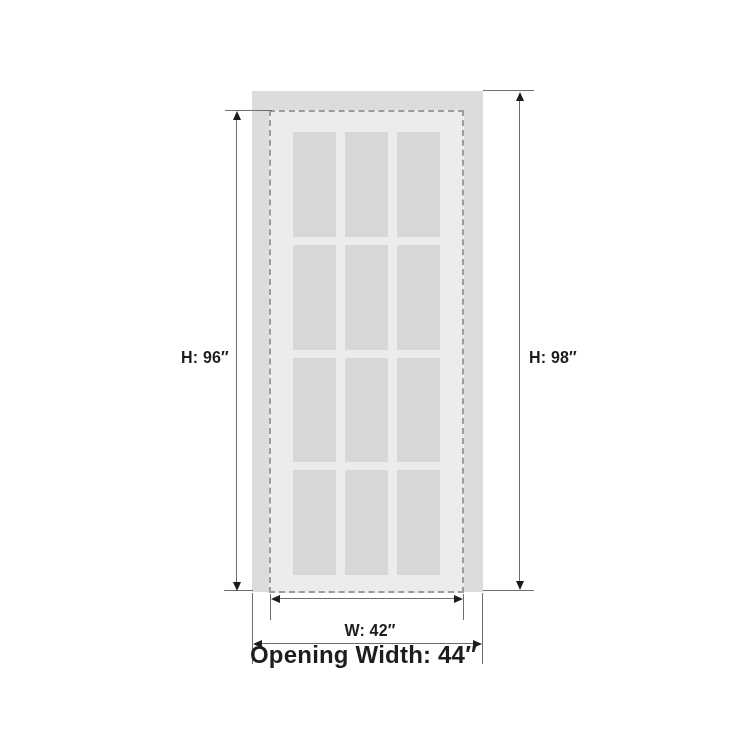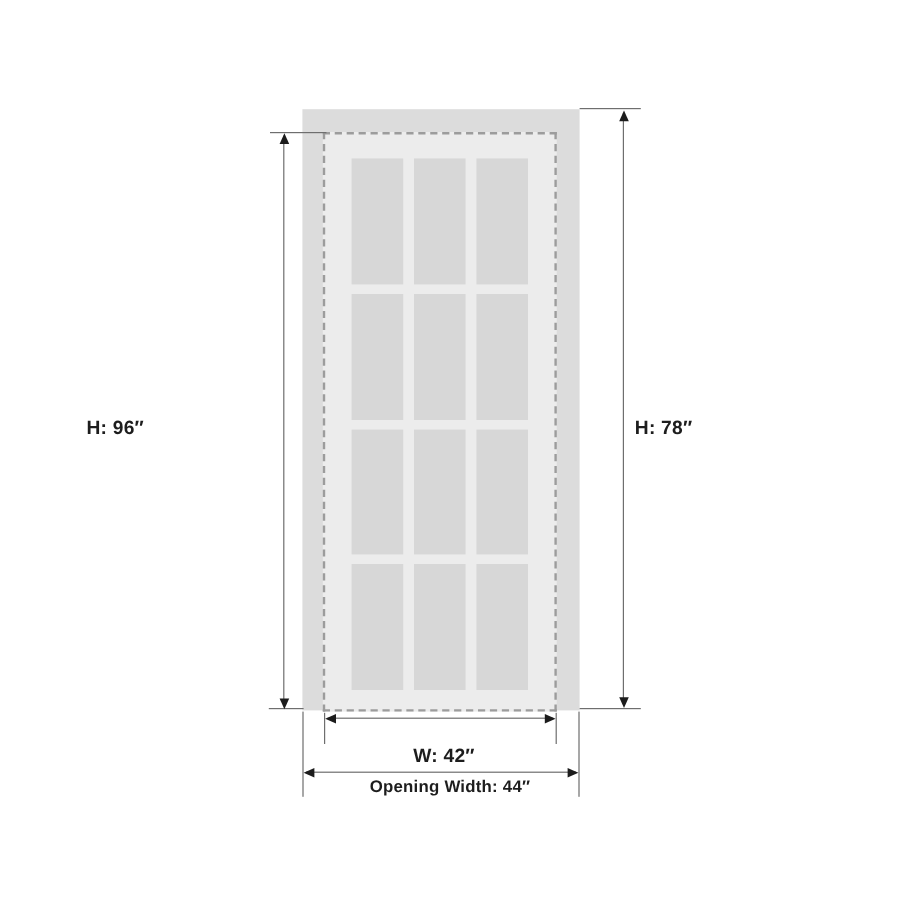--- a/index.html
+++ b/index.html
@@ -63,24 +63,24 @@
 
   .lbl {
     position: absolute;
     color: var(--text);
     font-weight: 700;
     font-size: 16px;
     line-height: 20px;
     letter-spacing: 0.2px;
     white-space: nowrap;
   }
-  .lbl-door-height   { left: 72px;  top: 348px; width: 140px; }
+  .lbl-door-height   { left: 89px;  top: 348px; width: 140px; text-align: right; }
   .lbl-open-height   { left: 529px; top: 348px; }
   .lbl-door-width    { left: 270px; top: 621px; width: 200px; text-align: center; }
-  .lbl-open-width    { left: 250px; top: 645px; width: 250px; text-align: center; font-size: 14px; }
+  .lbl-open-width    { left: 250px; top: 645px; width: 250px; text-align: left; font-size: 24px; }
 </style>
 </head>
 <body>
 
 <div class="canvas" style="--bg: #ffffff; --opening: #dcdcdc; --door: #ececec; --pane: #d7d7d7; --dash: #9c9c9c; --line: #6e6e6e; --arrow: #1c1c1c; --text: #1d1d1d;">
 
   <div class="opening"></div>
 
   <div class="door"></div>
 
@@ -107,21 +107,21 @@
     <div class="arr down" style="left:233px; top:582px;"></div>
     <div class="lbl lbl-door-height">H: 96″</div>
   </div>
 
   <div>
     <div class="tick" style="left:483px; top:90px; width:51px;"></div>
     <div class="tick" style="left:483px; top:590px; width:51px;"></div>
     <div class="vline" style="left:519px; top:94px; height:493px;"></div>
     <div class="arr up" style="left:516px; top:92px;"></div>
     <div class="arr down" style="left:516px; top:581px;"></div>
-    <div class="lbl lbl-open-height">H: 78″</div>
+    <div class="lbl lbl-open-height">H: 98″</div>
   </div>
 
   <div>
     <div class="ext" style="left:270px; top:594px; height:26px;"></div>
     <div class="ext" style="left:463px; top:594px; height:26px;"></div>
     <div class="hline" style="left:273px; top:598px; width:188px;"></div>
     <div class="arr left" style="left:271px; top:595px;"></div>
     <div class="arr right" style="left:454px; top:595px;"></div>
     <div class="lbl lbl-door-width">W: 42″</div>
   </div>

